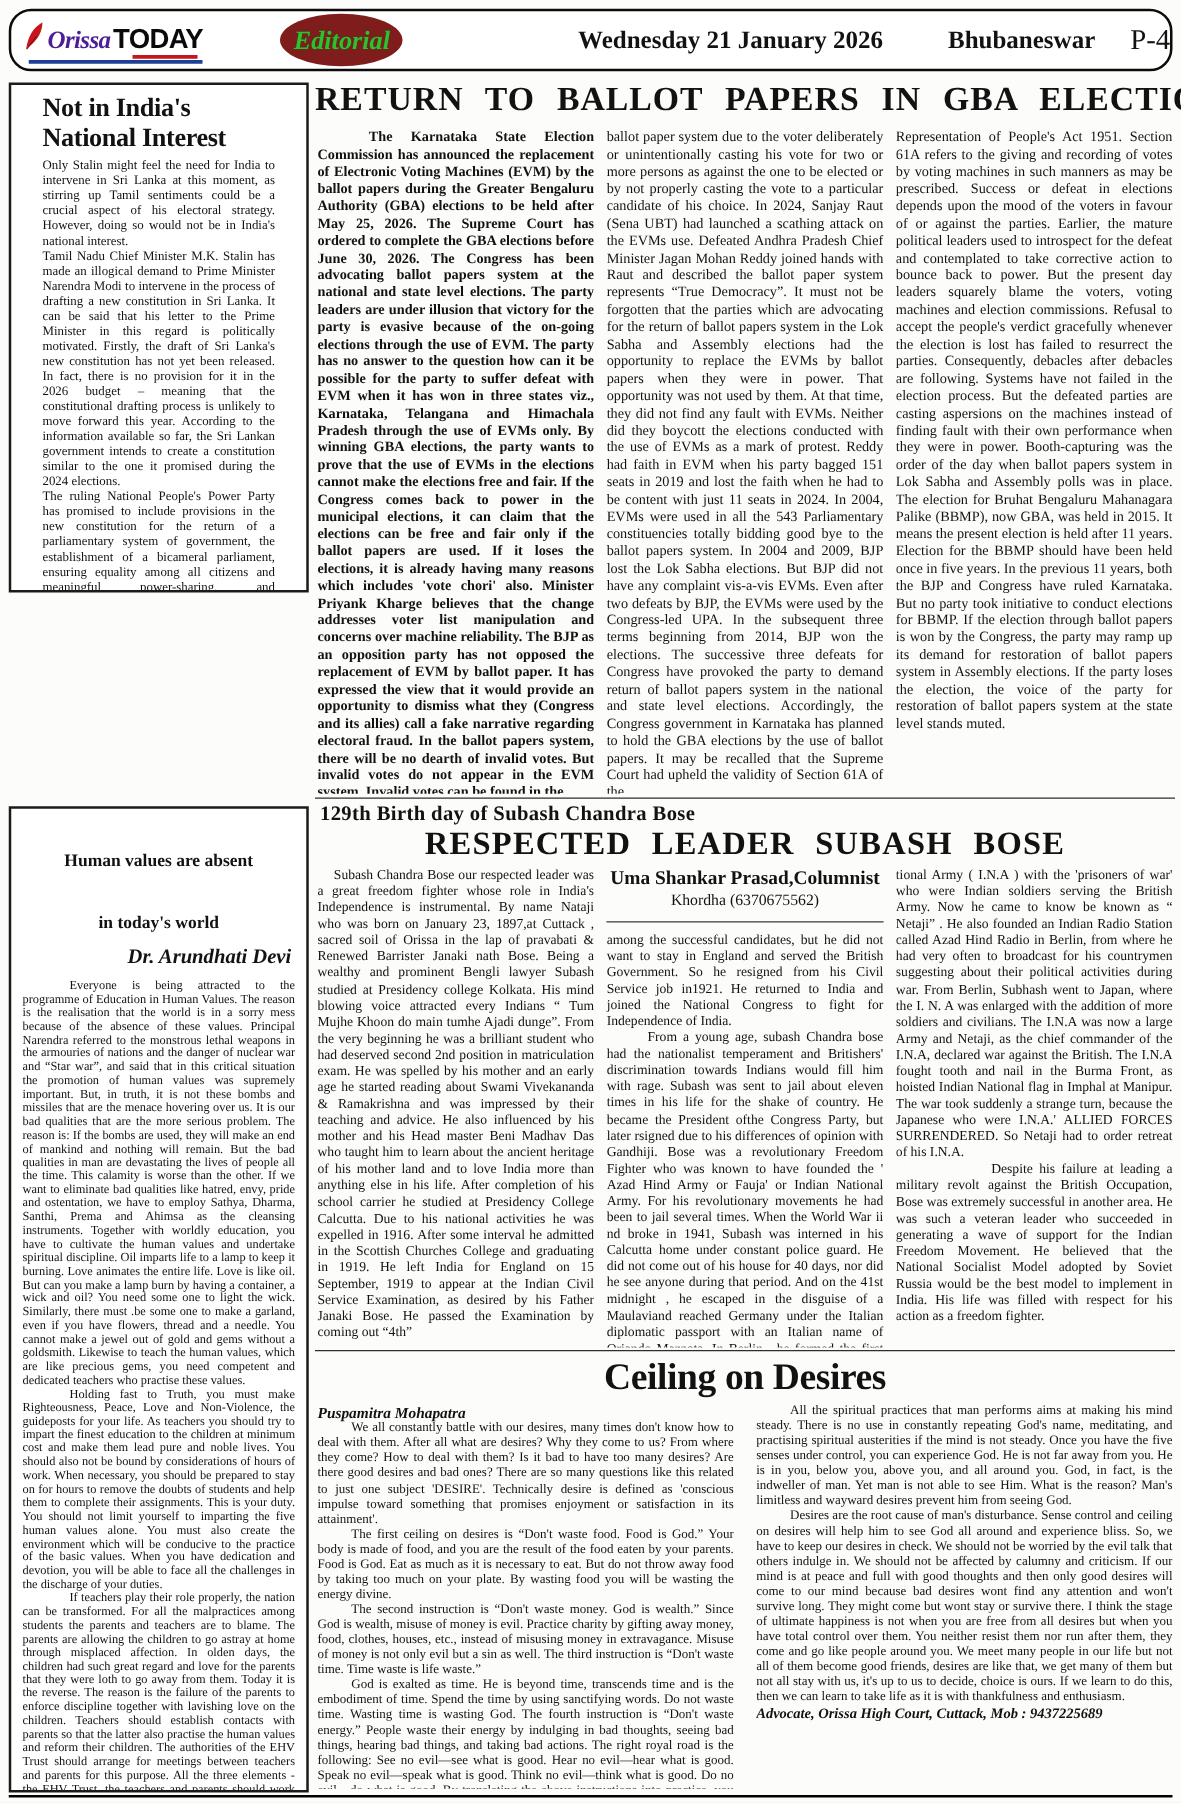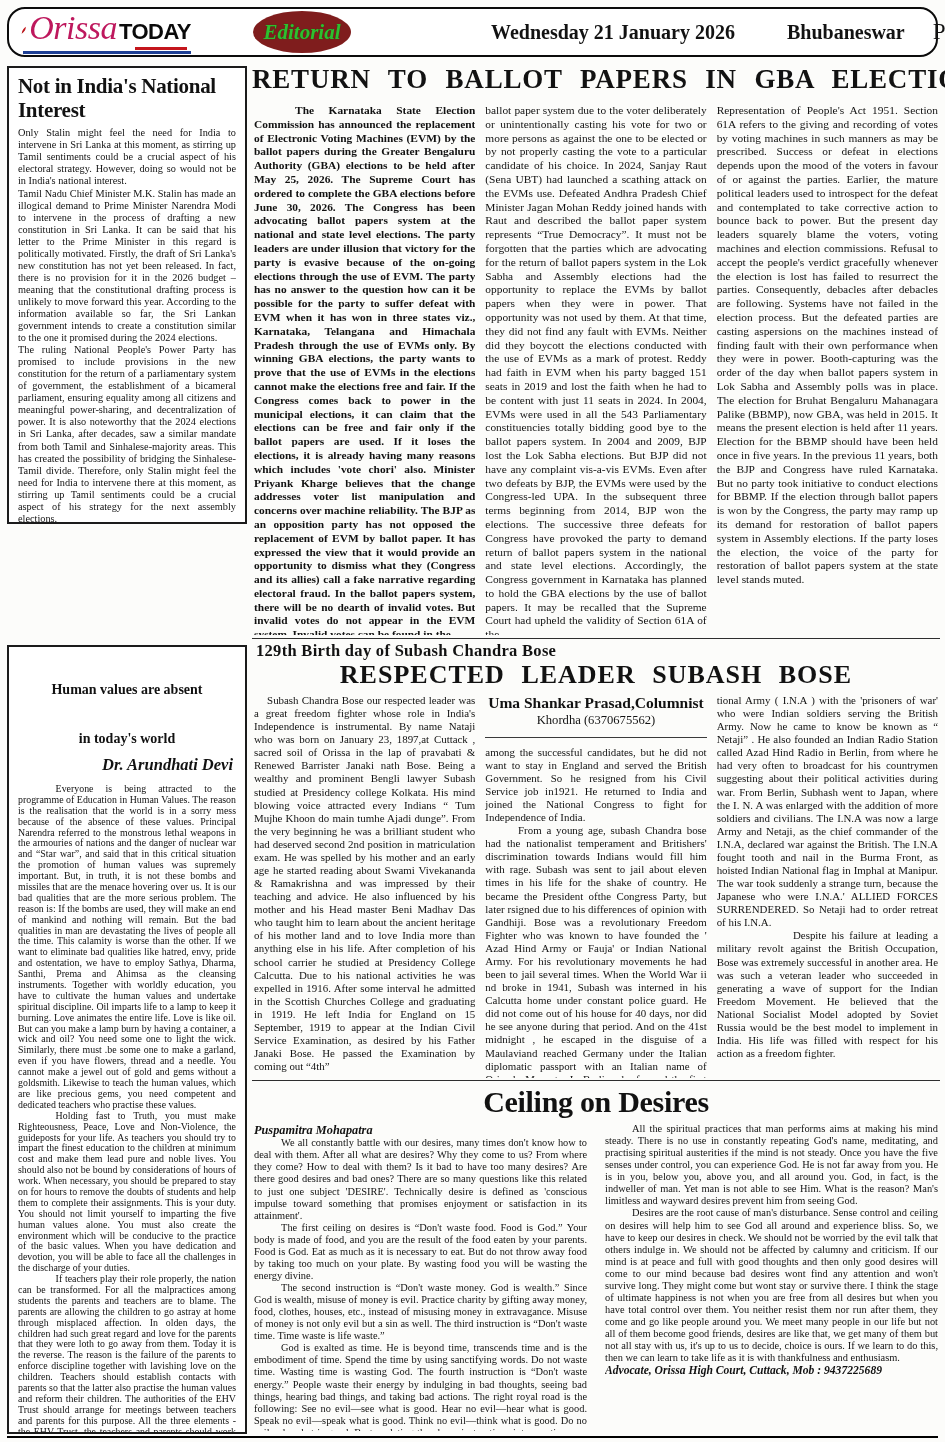--- a/index.html
+++ b/index.html
@@ -7,38 +7,38 @@
   .page { position:relative; width:945px; height:1442px; background:#fcfcfa;
           font-family:"Liberation Serif","DejaVu Serif",serif; color:#121212; overflow:hidden; }
 
   
   .masthead { position:absolute; left:7px; top:7px; width:931px; height:50px;
               border:2.5px solid #0b0b0b; border-radius:18px; background:#fff;
               display:flex; align-items:center; }
   .logo { margin-left:14px; width:168px; display:flex; flex-direction:column; }
   .logo-row { display:flex; align-items:baseline; gap:2px; }
   .quill { transform:rotate(14deg) translateY(4px); }
-  .logo-orissa { color:#be185d; font-style:italic; font-weight:normal; font-size:34px;
+  .logo-orissa { color:#4c1d95; font-style:italic; font-weight:bold; font-size:20px;
                  font-family:"Liberation Serif",serif; letter-spacing:-0.5px; }
   .logo-today  { color:#0a0a0a; font-weight:bold; font-size:22px;
                  font-family:Liberation Sans, sans-serif; letter-spacing:-0.5px; }
   .logo-bars { position:relative; height:7px; margin-top:1px; }
   .bar-blue { position:absolute; left:0; top:3px; width:100%; height:3px; background:#1e3f94; }
   .bar-red  { position:absolute; right:4px; top:-1px; width:52px; height:3px; background:#c4161c; }
   .badge { margin-left:62px; width:98px; height:42px; background:#7f1d1d; border-radius:50%;
            display:flex; align-items:center; justify-content:center; flex:0 0 auto; }
   .badge span { color:#2fbf2f; font-style:italic; font-weight:bold; font-size:21px;
                 text-shadow:0 0 1px #0f5a0f; }
   .hdr-date { margin-left:140px; font-weight:bold; font-size:20px; white-space:nowrap; }
   .hdr-city { margin-left:52px; font-weight:bold; font-size:20px; white-space:nowrap; }
   .hdr-page { margin-left:28px; font-size:23px; white-space:nowrap; }
 
   
   .box { position:absolute; background:#fff; border:2px solid #1b1b1b; overflow:hidden; }
-  #box-national { left:7px; top:66px; width:240px; height:458px; padding:4px 9px 6px; }
+  #box-national { left:7px; top:66px; width:240px; height:408px; padding:4px 25px 6px; }
   #box-national h2 { font-size:21px; line-height:1.15; margin:2px 0 5px; letter-spacing:-0.3px; }
   #box-national p { font-size:10.3px; line-height:1.17; text-align:justify; }
   #box-values { left:7px; top:645px; width:240px; height:789px; padding:7px 9px; }
   .hv-title { text-align:center; font-size:14px; font-weight:bold; line-height:1.75;margin-top:24px; }
   .hv-byline { text-align:right; font-size:16.5px; font-weight:bold; font-style:italic; margin:4px 3px 9px 0; }
   #box-values p { font-size:9.9px; line-height:1.1; text-align:justify; text-indent:3.8em; }
 
   
   .ballot-headline { position:absolute; left:252px; top:64px; width:688px; text-align:center;
                      font-size:27px; font-weight:bold; word-spacing:10px; letter-spacing:0.8px; white-space:nowrap; }

